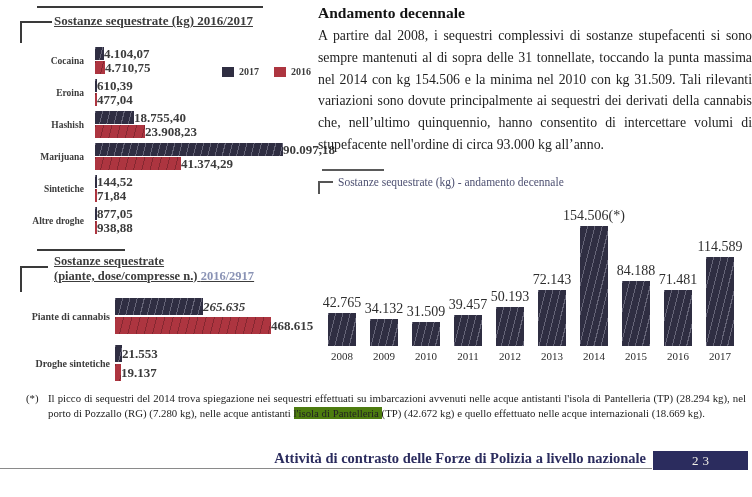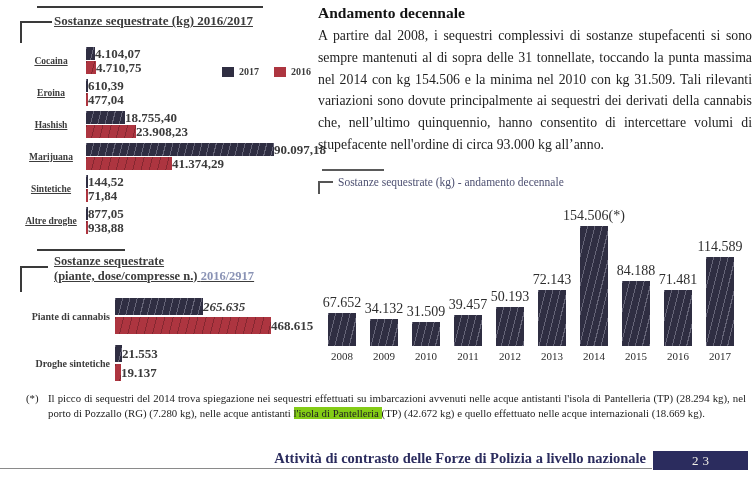--- a/index.html
+++ b/index.html
@@ -17,21 +17,21 @@
   .tex-dark { background-image:repeating-linear-gradient(104deg, rgba(225,225,240,0.30) 0px, rgba(225,225,240,0.30) 1px, transparent 1px, transparent 7px); }
   .tex-red  { background-image:repeating-linear-gradient(104deg, rgba(70,18,24,0.38) 0px, rgba(70,18,24,0.38) 1px, transparent 1px, transparent 8px); }
 
   
   .chart1 { position:absolute; left:18px; top:6px; width:302px; }
   .c1-rule { left:19px; top:0; width:226px; }
   .c1-bracket { left:2px; top:15px; width:30px; height:20px; }
   .c1-title { left:36px; top:7px; font-size:13px; }
   .c1-rows { position:absolute; left:0; top:40px; width:100%; }
   .g1 { display:flex; align-items:center; margin-bottom:3px; }
-  .g1 .cat { width:66px; font-size:9.5px; font-weight:bold; text-align:center; padding-right:2px; color:#3c3c3c; flex-shrink:0;text-decoration:underline; }
+  .g1 .cat { width:66px; font-size:9.5px; font-weight:bold; text-align:right; padding-right:11px; color:#3c3c3c; flex-shrink:0; }
   .g1 .bars { flex:1; position:relative; }
   .bar { position:relative; height:13px; margin:1px 0; }
   .bval { position:absolute; left:100%; top:50%; transform:translateY(-50%); margin-left:0;
           font-size:13px; font-weight:bold; white-space:nowrap; color:#3c3c3c; }
   .c1-legend { position:absolute; left:204px; top:60px; display:flex; gap:15px; background:#fff; }
   .li { display:flex; align-items:center; gap:5px; font-size:10px; font-weight:bold; color:#3c3c3c; }
   .sw { width:12px; height:10px; }
 
   
   .chart2 { position:absolute; left:18px; top:249px; width:340px; }
@@ -58,21 +58,21 @@
   .c3col { width:28px; display:flex; flex-direction:column; align-items:center; flex-shrink:0; }
   .cv { font-size:14px; color:#2e2e2e; margin-bottom:2px; white-space:nowrap; }
   .cbar { width:28px; }
   .cy { font-size:11px; color:#2e2e2e; margin-top:4px; }
 
   
   .footnote { position:absolute; left:26px; top:391px; width:720px; display:flex;
               font-size:10.8px; line-height:1.42; color:#222; }
   .fn-marker { width:22px; flex-shrink:0; }
   .fn-text { flex:1; text-align:justify; }
-  .hl { background:#84cc16; }
+  .hl { background:#4d7c0f; }
 
   
   .footer-rule { position:absolute; left:0; top:468px; width:652px; height:1px; background:#8a8a8a; }
   .footer-title { position:absolute; right:106px; top:450px; font-size:14.5px; font-weight:bold; color:#2b2c5e; }
   .page-box { position:absolute; left:653px; top:451px; width:95px; height:19px; background:#2b2c5e;
               color:#f4f2e9; display:flex; align-items:center; justify-content:center;
               font-size:13px; letter-spacing:4px; padding-left:4px; box-sizing:border-box; }
 </style>
 </head>
 <body>
@@ -202,21 +202,21 @@
     <p class="art-body">A partire dal 2008, i sequestri complessivi di sostanze stupefacenti si sono sempre mantenuti al di sopra delle 31 tonnellate, toccando la punta massima nel 2014 con kg 154.506 e la minima nel 2010 con kg 31.509. Tali rilevanti variazioni sono dovute principalmente ai sequestri dei derivati della cannabis che, nell’ultimo quinquennio, hanno consentito di intercettare volumi di stupefacente nell'ordine di circa 93.000 kg all’anno.</p>
 
     <div class="c3-block">
       <div class="c3-rule"></div>
       <div class="c3-head">
         <div class="bracket3"></div>
         <div class="c3-title">Sostanze sequestrate (kg) - andamento decennale</div>
       </div>
       <div class="c3-chart" id="c3-bars">
           <div class="c3col">
-            <div class="cv">67.652</div>
+            <div class="cv">42.765</div>
             <div class="cbar tex-dark" style="height: 33px; background-color: rgb(47, 46, 66);"></div>
             <div class="cy">2008</div>
           </div>
           <div class="c3col">
             <div class="cv">34.132</div>
             <div class="cbar tex-dark" style="height: 27px; background-color: rgb(47, 46, 66);"></div>
             <div class="cy">2009</div>
           </div>
           <div class="c3col">
             <div class="cv">31.509</div>

